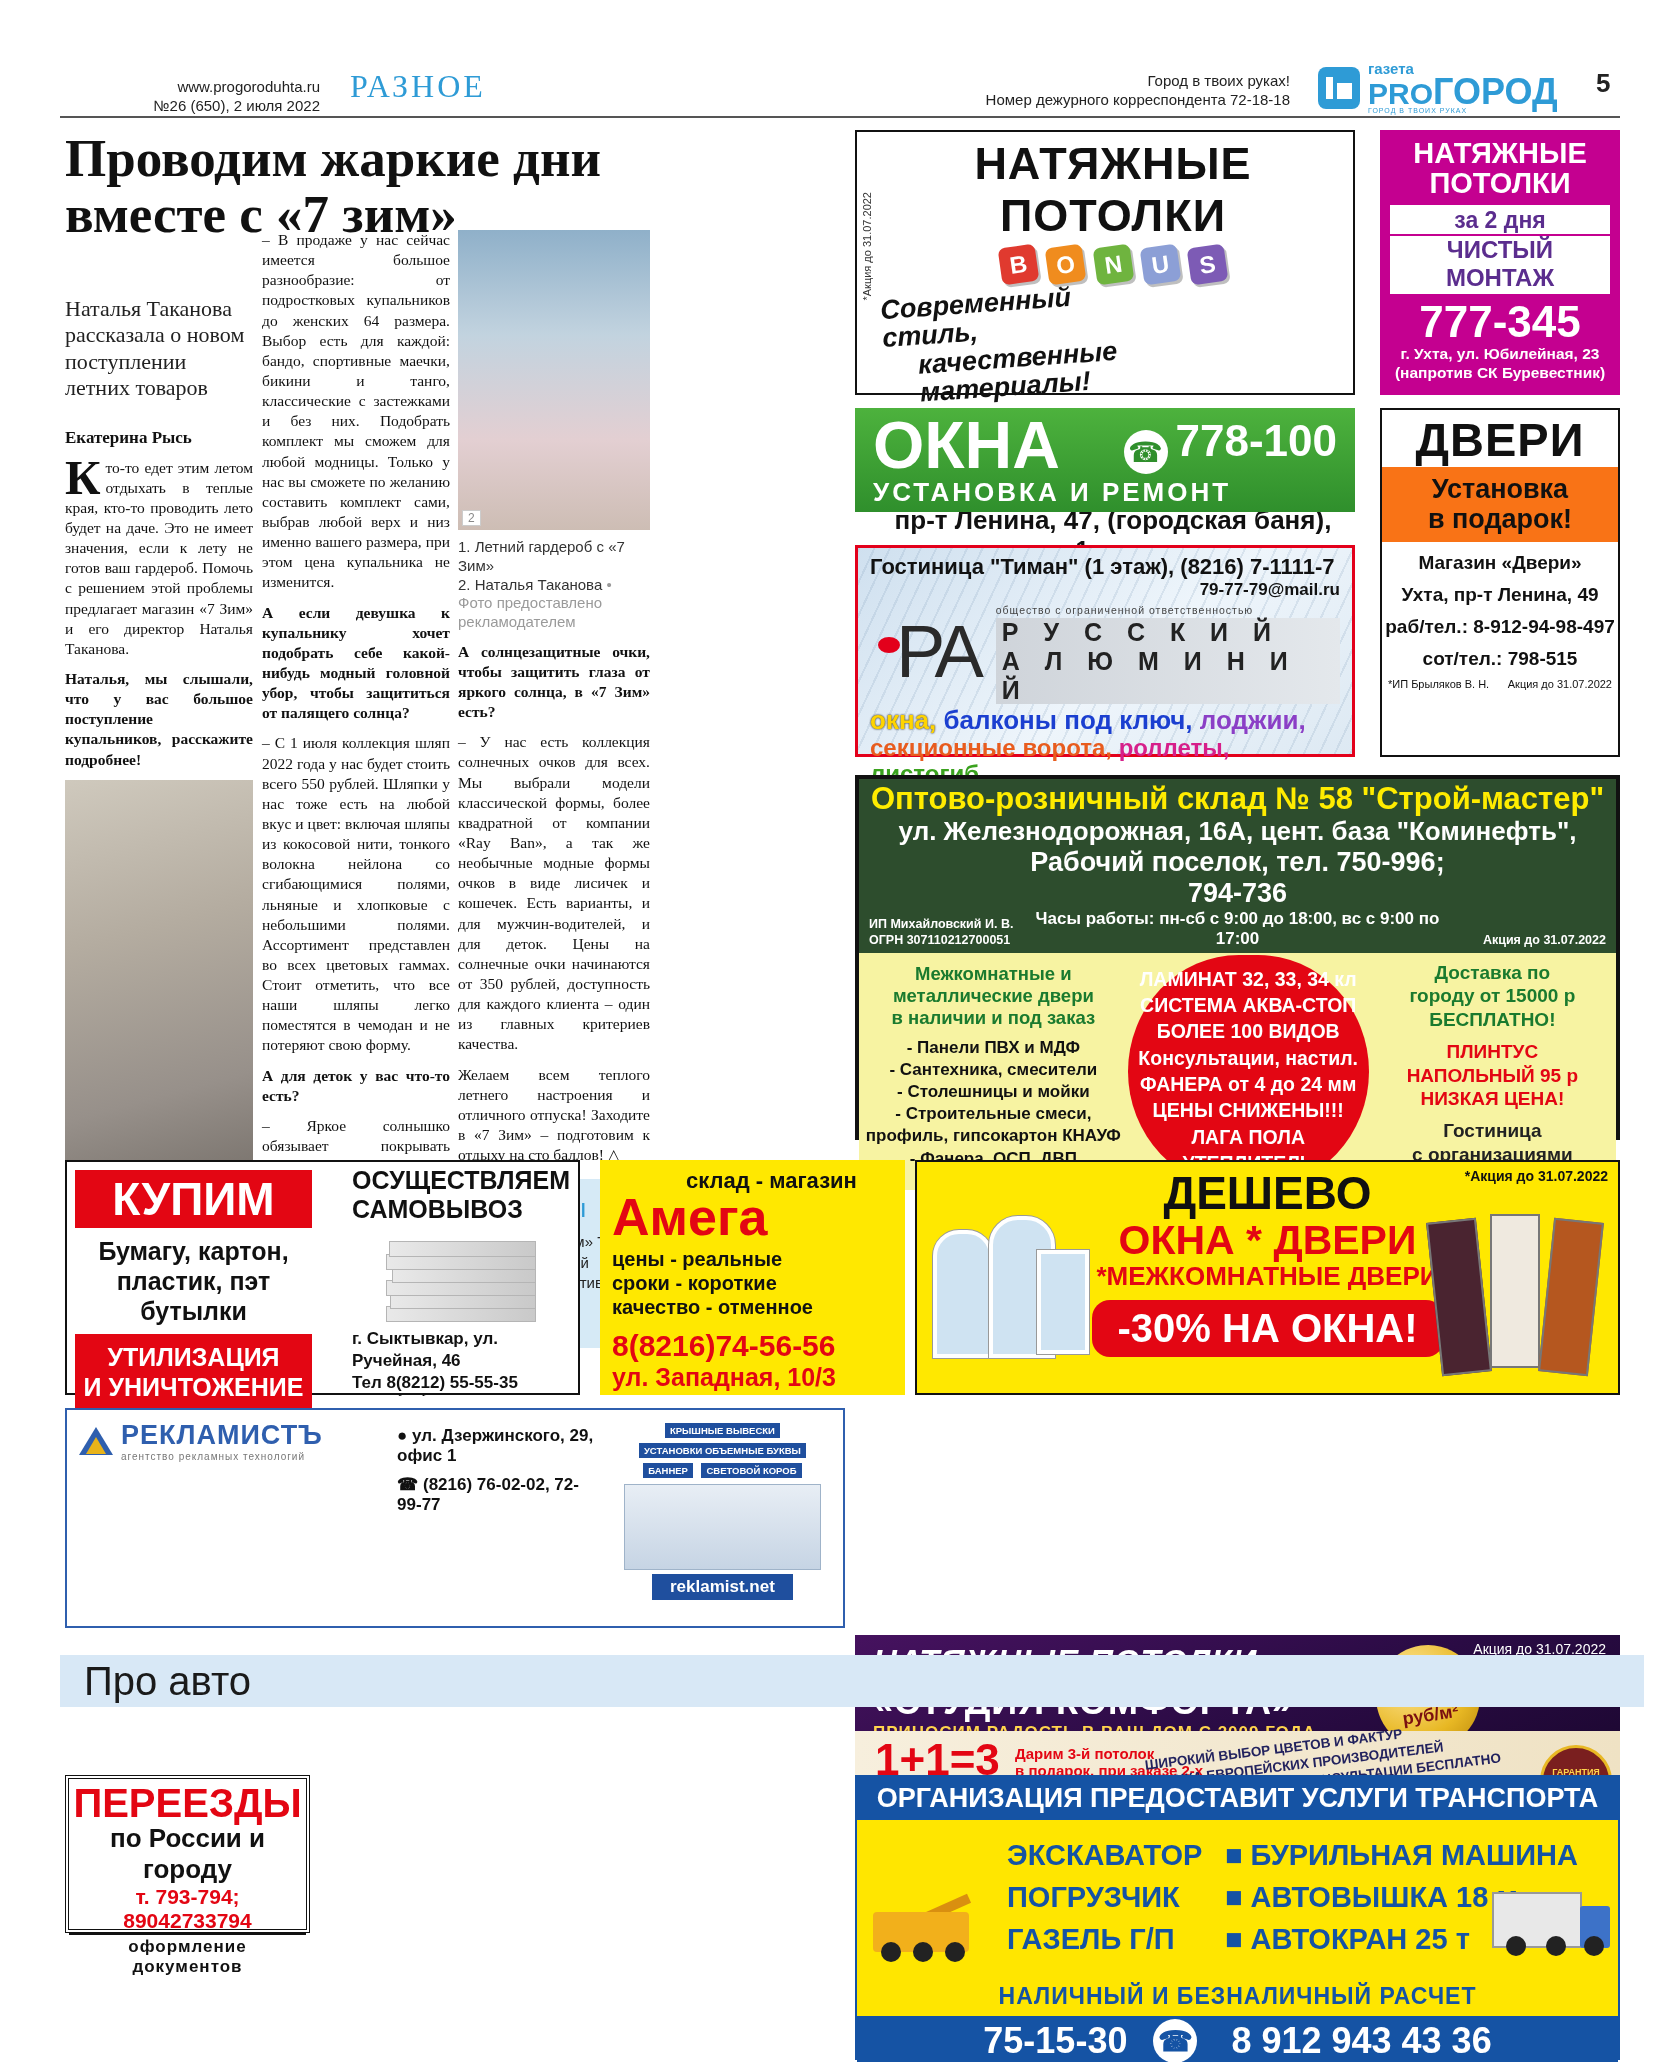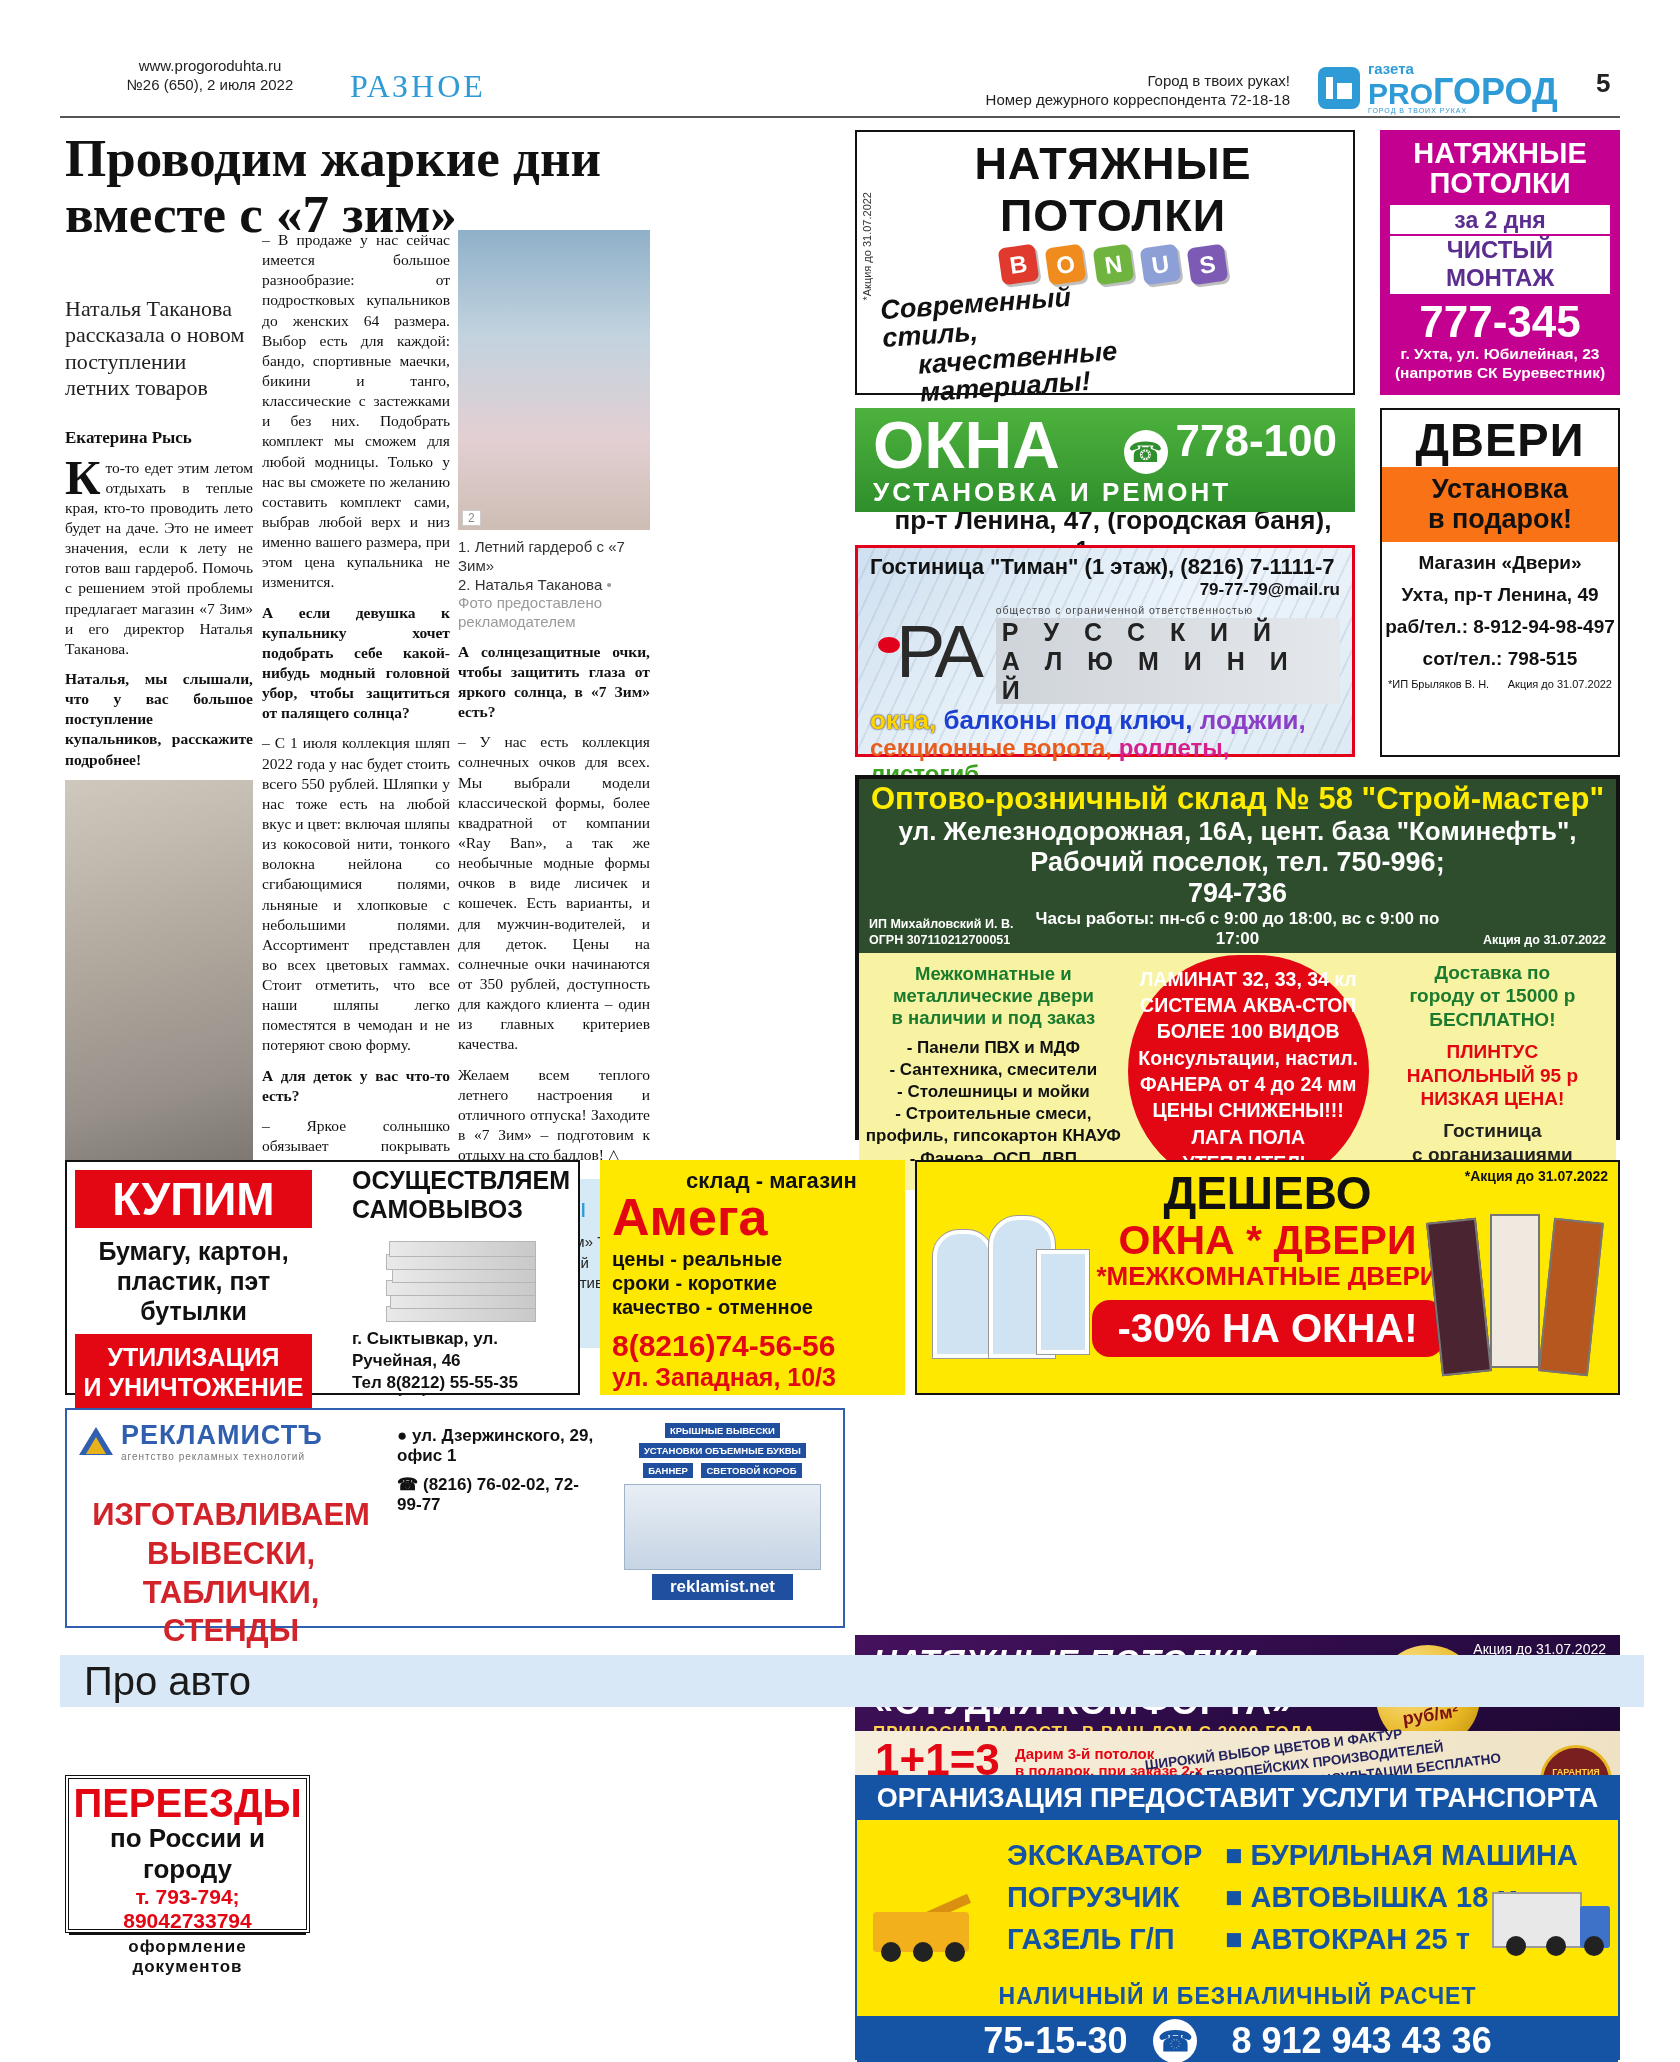--- a/index.html
+++ b/index.html
@@ -207,21 +207,21 @@
   .wheel{position:absolute;width:20px;height:20px;border-radius:50%;background:#222;bottom:8px;}
   .truck-g{position:absolute;right:8px;top:40px;width:130px;height:110px;}
   .truck-box{position:absolute;right:28px;bottom:22px;width:86px;height:52px;background:#e8e8e8;border:2px solid #999;}
   .truck-cab2{position:absolute;right:0;bottom:22px;width:30px;height:42px;background:#3d72c8;border-radius:3px;}
 </style>
 </head>
 <body>
 
 <div id="page">
 
-  <div class="abs hdr-small ctr" style="left:100px;top:57px;width:220px;">
+  <div class="abs hdr-small ctr" style="left:100px;top:78px;width:220px;text-align:right;">
     <div>www.progoroduhta.ru</div>
     <div>№26 (650), 2 июля 2022</div>
   </div>
   <div class="abs hdr-section" style="left:350px;top:68px;">РАЗНОЕ</div>
   <div class="abs hdr-small" style="left:870px;top:72px;width:420px;text-align:right;">
     <div>Город в твоих руках!</div>
     <div>Номер дежурного корреспондента 72-18-18</div>
   </div>
   <div class="abs" style="left:1318px;top:62px;display:flex;gap:8px;align-items:center;">
     <span class="logo-icon"></span>
@@ -491,24 +491,20 @@
   <div class="abs ad ad-reklamist" style="left:65px;top:1408px;width:780px;height:220px;">
     <div style="display:flex;padding:10px 12px 0 12px;gap:14px;">
       <div style="width:42%;">
         <div style="display:flex;align-items:center;gap:8px;">
           <span class="tri"></span>
           <span>
             <span class="rk-name">РЕКЛАМИСТЪ</span>
             <span class="rk-tag" style="display:block;">агентство рекламных технологий</span>
           </span>
         </div>
-        <div class="rk-main" style="margin-top:34px;">
-          <div>ИЗГОТАВЛИВАЕМ ВЫВЕСКИ,</div>
-          <div>ТАБЛИЧКИ, СТЕНДЫ</div>
-        </div>
       </div>
       <div style="width:28%;padding-top:6px;">
         <div class="rk-line">● <span>ул. Дзержинского, 29, офис 1</span></div>
         <div class="rk-line" style="margin-top:8px;"><span>☎</span> <span>(8216) 76-02-02, 72-99-77</span></div>
       </div>
       <div style="width:30%;text-align:center;">
         <div>
           <span class="rk-chip">КРЫШНЫЕ ВЫВЕСКИ</span>
           <span class="rk-chip">УСТАНОВКИ ОБЪЕМНЫЕ БУКВЫ</span>
           <span class="rk-chip">БАННЕР</span>

